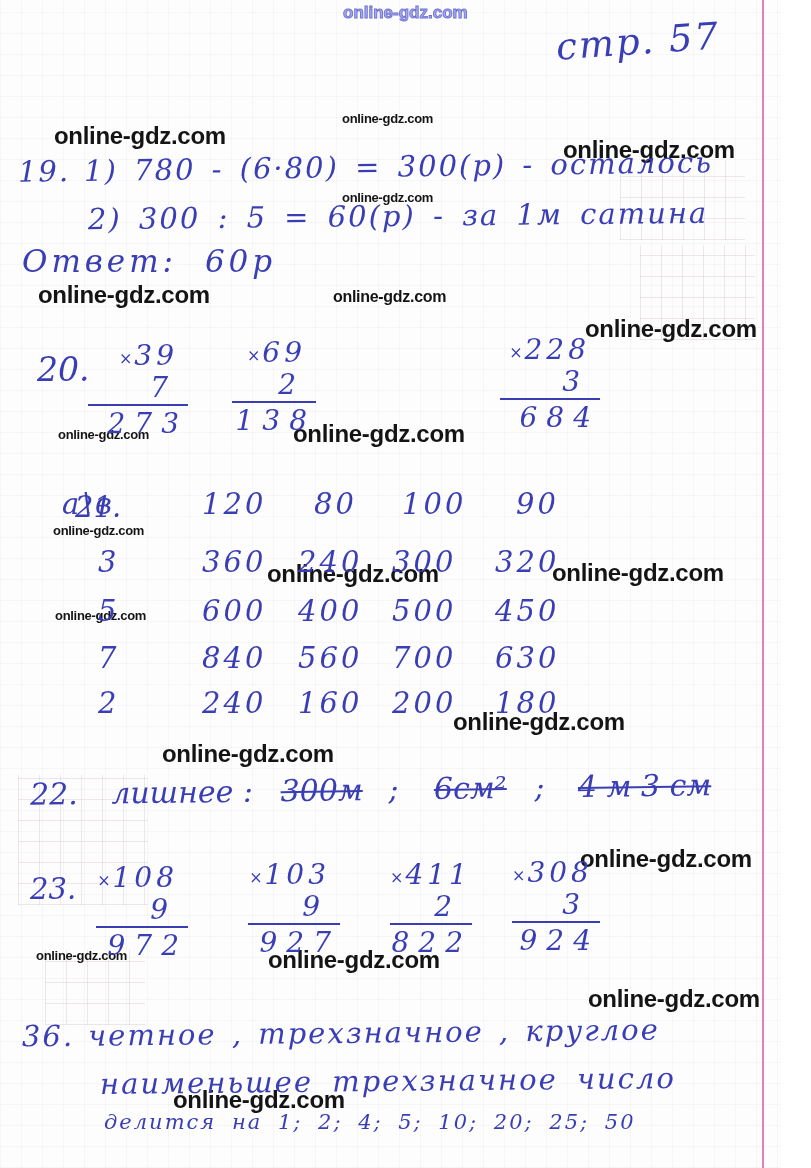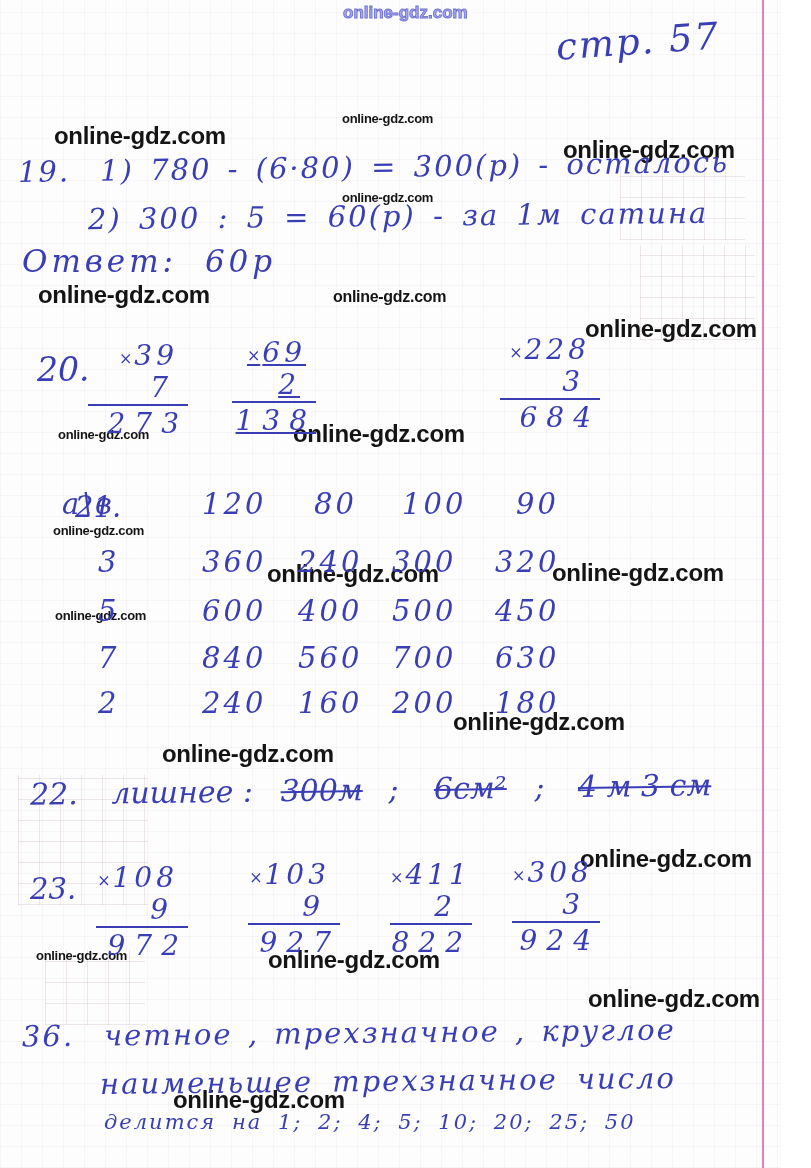--- a/index.html
+++ b/index.html
@@ -18,21 +18,21 @@
       repeating-linear-gradient(90deg, rgba(200,180,195,0.30) 0 1px, transparent 1px 21px);
   }
   .margin-line{position:absolute;left:762px;top:0;width:2px;height:1168px;background:#e06aa8;opacity:.85;}
   .wm{position:absolute;color:#141414;font-family:"Liberation Sans", sans-serif;font-weight:700;white-space:nowrap;letter-spacing:-0.3px;}
   .wm.lg{font-size:24px;}
   .wm.sm{font-size:13px;}
   .wm.md{font-size:16px;}
   .wm-top{position:absolute;left:343px;top:3px;font-size:17px;font-weight:700;color:#a7aae9;-webkit-text-stroke:0.9px #6e72d4;white-space:nowrap;}
   .hw{position:absolute;font-family:"DejaVu Serif", serif;font-style:italic;color:#3a3eb5;white-space:nowrap;}
   .pagenum{font-size:37px;letter-spacing:2px;transform:rotate(-4deg);}
-  .lbl{margin-right:30px;}
+  .lbl{margin-right:14px;}
   .mult{position:absolute;font-family:"DejaVu Serif", serif;font-style:italic;color:#3a3eb5;font-size:28px;}
   .m-top{text-align:right;letter-spacing:4px;line-height:29px;padding-right:10px;}
   .m-x{font-size:16px;letter-spacing:0;vertical-align:1px;margin-right:2px;}
   .m-mid{text-align:right;letter-spacing:4px;line-height:29px;padding:0 16px 2px 0;border-bottom:2px solid #3a3eb5;}
   .m-res{text-align:right;letter-spacing:9px;line-height:31px;padding-top:2px;}
   .t-row{position:absolute;left:0;width:620px;height:34px;font-size:29px;}
   .t-row .cell{position:absolute;font-family:"DejaVu Serif", serif;font-style:italic;color:#3a3eb5;letter-spacing:3px;}
   .c0{left:98px;} .c1{left:202px;} .c2{left:298px;} .c3{left:392px;} .c4{left:495px;}
   .t-head .c0{left:62px;} .t-head .c2{left:314px;} .t-head .c3{left:402px;} .t-head .c4{left:516px;}
   .strike{text-decoration:line-through;text-decoration-thickness:2px;}
@@ -80,21 +80,21 @@
   </div>
   <div class="hw" style="left:22px;top:243px;font-size:31px;letter-spacing:4px;word-spacing:14px;">Ответ: 60р</div>
 
   <div class="hw" style="left:37px;top:350px;font-size:33px;">20.</div>
 
   <div class="mult" style="left:88px;top:341px;width:100px;">
     <div class="m-top"><span class="m-x">×</span><span>39</span></div>
     <div class="m-mid"><span>7</span></div>
     <div class="m-res"><span>273</span></div>
   </div>
-  <div class="mult" style="left:232px;top:338px;width:84px;text-decoration:underline;">
+  <div class="mult" style="left:232px;top:338px;width:84px;">
     <div class="m-top"><span class="m-x">×</span><span>69</span></div>
     <div class="m-mid"><span>2</span></div>
     <div class="m-res"><span>138</span></div>
   </div>
   <div class="mult" style="left:500px;top:335px;width:100px;">
     <div class="m-top"><span class="m-x">×</span><span>228</span></div>
     <div class="m-mid"><span>3</span></div>
     <div class="m-res"><span>684</span></div>
   </div>
 

